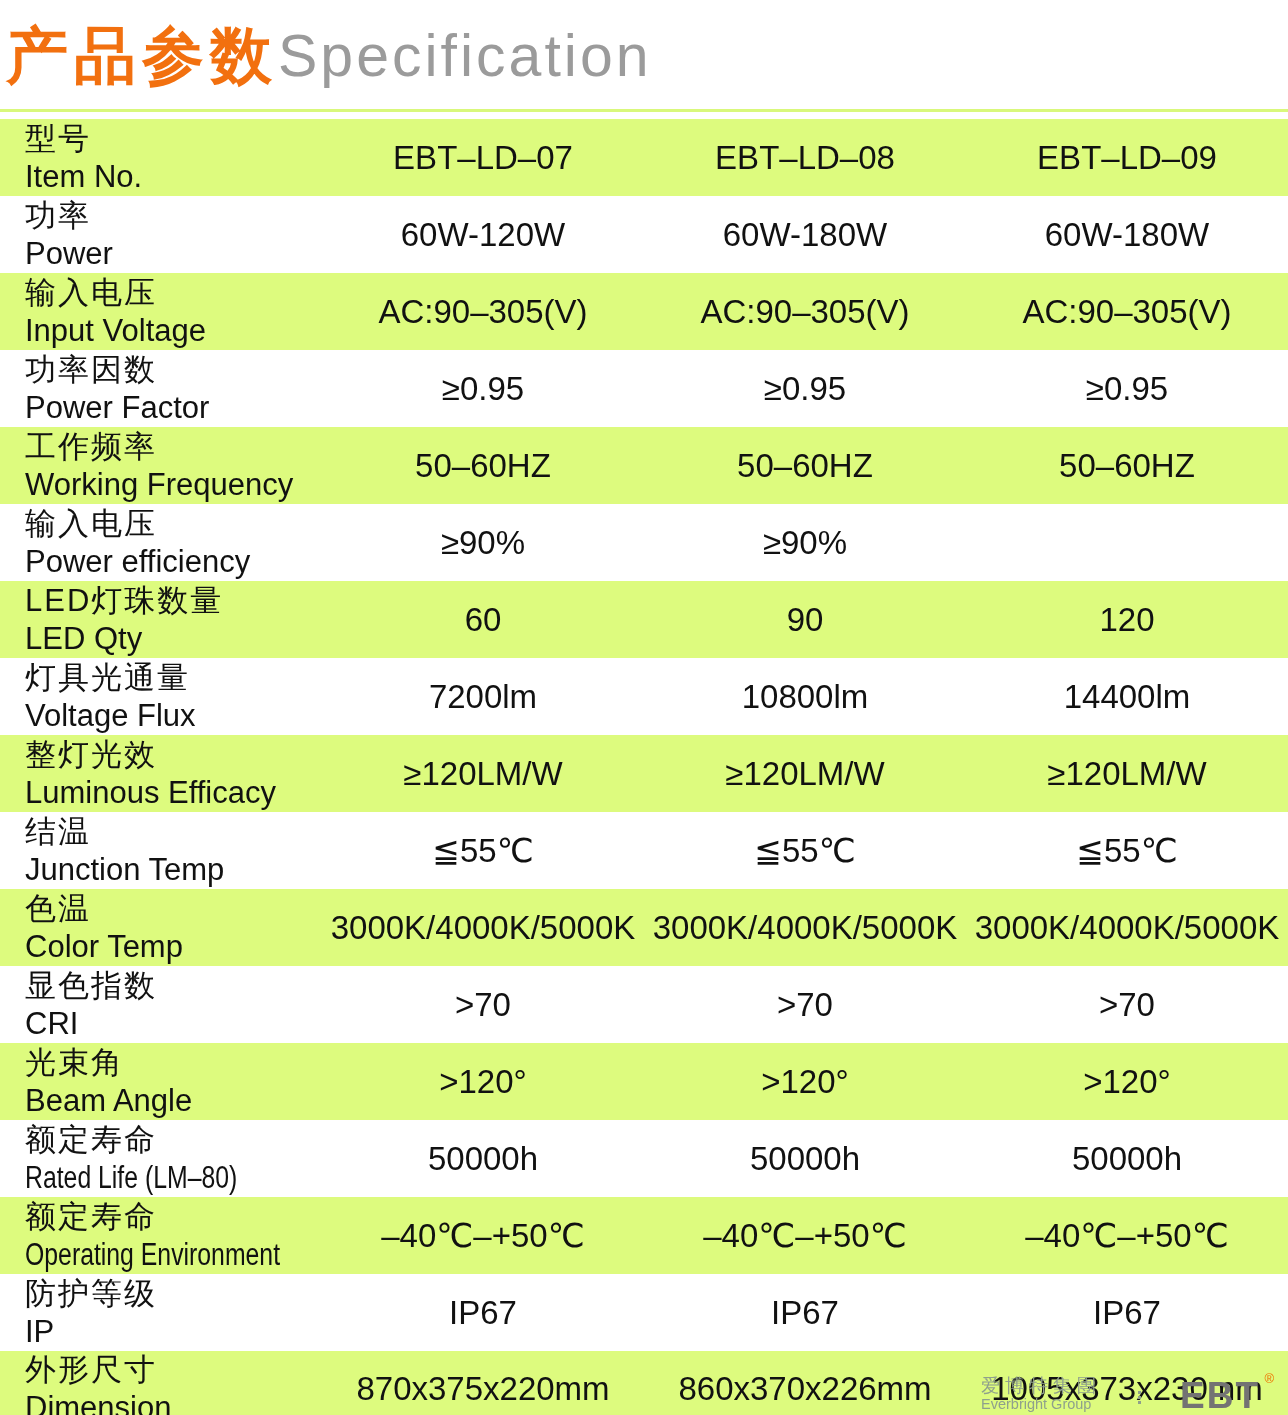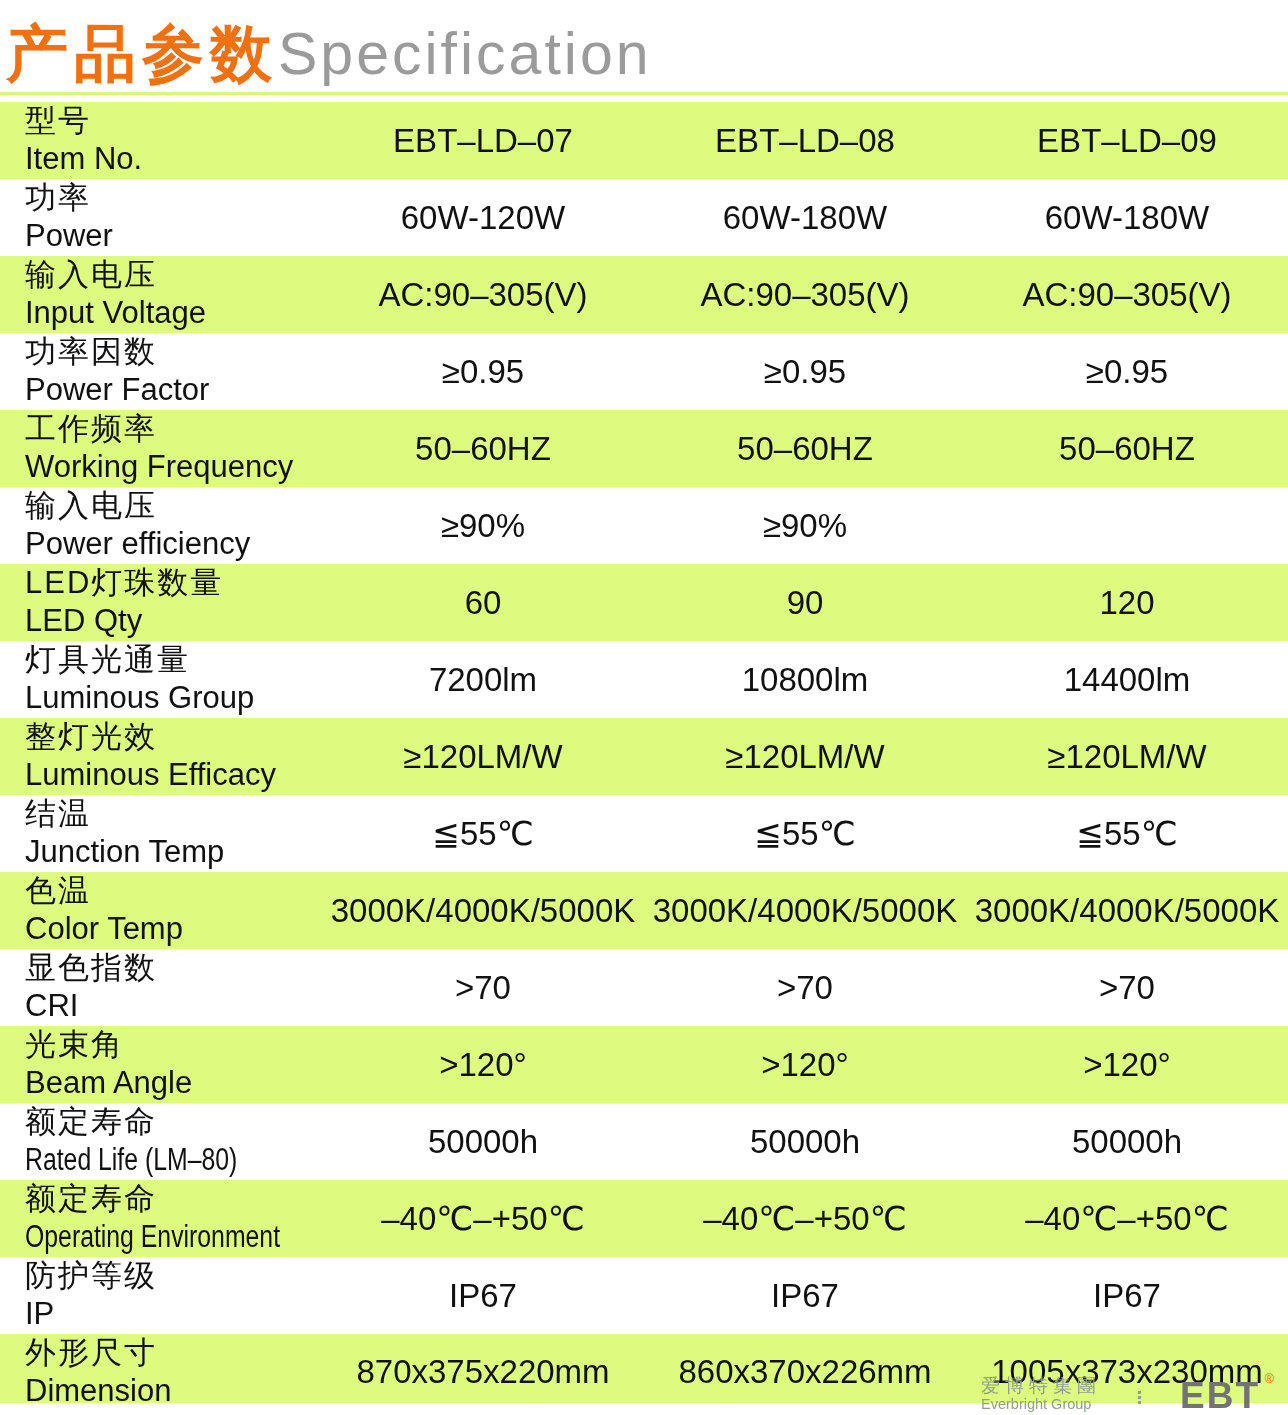--- a/index.html
+++ b/index.html
@@ -6,23 +6,23 @@
   html,body { width:1288px; height:1415px; background:#ffffff; }
   body {
     font-family:"Liberation Sans","DejaVu Sans",sans-serif;
     color:#111111;
     position:relative;
     overflow:hidden;
   }
 
   
   .header {
-    height:92px;
-    display:flex;
-    align-items:flex-end;
+    height:109px;
+    display:flex;
+    align-items:center;
     padding:2px 0 0 6px;
   }
   .title-zh {
     font-size:62px;
     font-weight:bold;
     letter-spacing:6px;
     line-height:76px;
     color:#F2700F;
   }
   .title-en {
@@ -40,20 +40,21 @@
   .row {
     display:grid;
     grid-template-columns:322px 1fr 1fr 1fr;
     height:77px;
   }
   .row:last-child { height:69px; }
   .row.hl { background:#DDFB7E; }
   .label-cell {
     display:flex;
     flex-direction:column;
+    justify-content:center;
     padding-left:25px;
   }
   .label-zh { font-size:31px; line-height:38px; letter-spacing:2px; white-space:nowrap; }
   .label-en { font-size:31px; line-height:38px; white-space:nowrap; }
   .label-en.cond { transform:scaleX(0.8); transform-origin:left center; }
   .value-cell {
     display:flex;
     align-items:center;
     justify-content:center;
     font-size:33px;
@@ -171,21 +172,21 @@
       <span class="label-en">LED Qty</span>
     </div>
     <div class="value-cell">60</div>
     <div class="value-cell">90</div>
     <div class="value-cell">120</div>
   </div>
 
   <div class="row">
     <div class="label-cell">
       <span class="label-zh">灯具光通量</span>
-      <span class="label-en">Luminous Group</span>
+      <span class="label-en">Voltage Flux</span>
     </div>
     <div class="value-cell">7200lm</div>
     <div class="value-cell">10800lm</div>
     <div class="value-cell">14400lm</div>
   </div>
 
   <div class="row hl">
     <div class="label-cell">
       <span class="label-zh">整灯光效</span>
       <span class="label-en">Luminous Efficacy</span>

